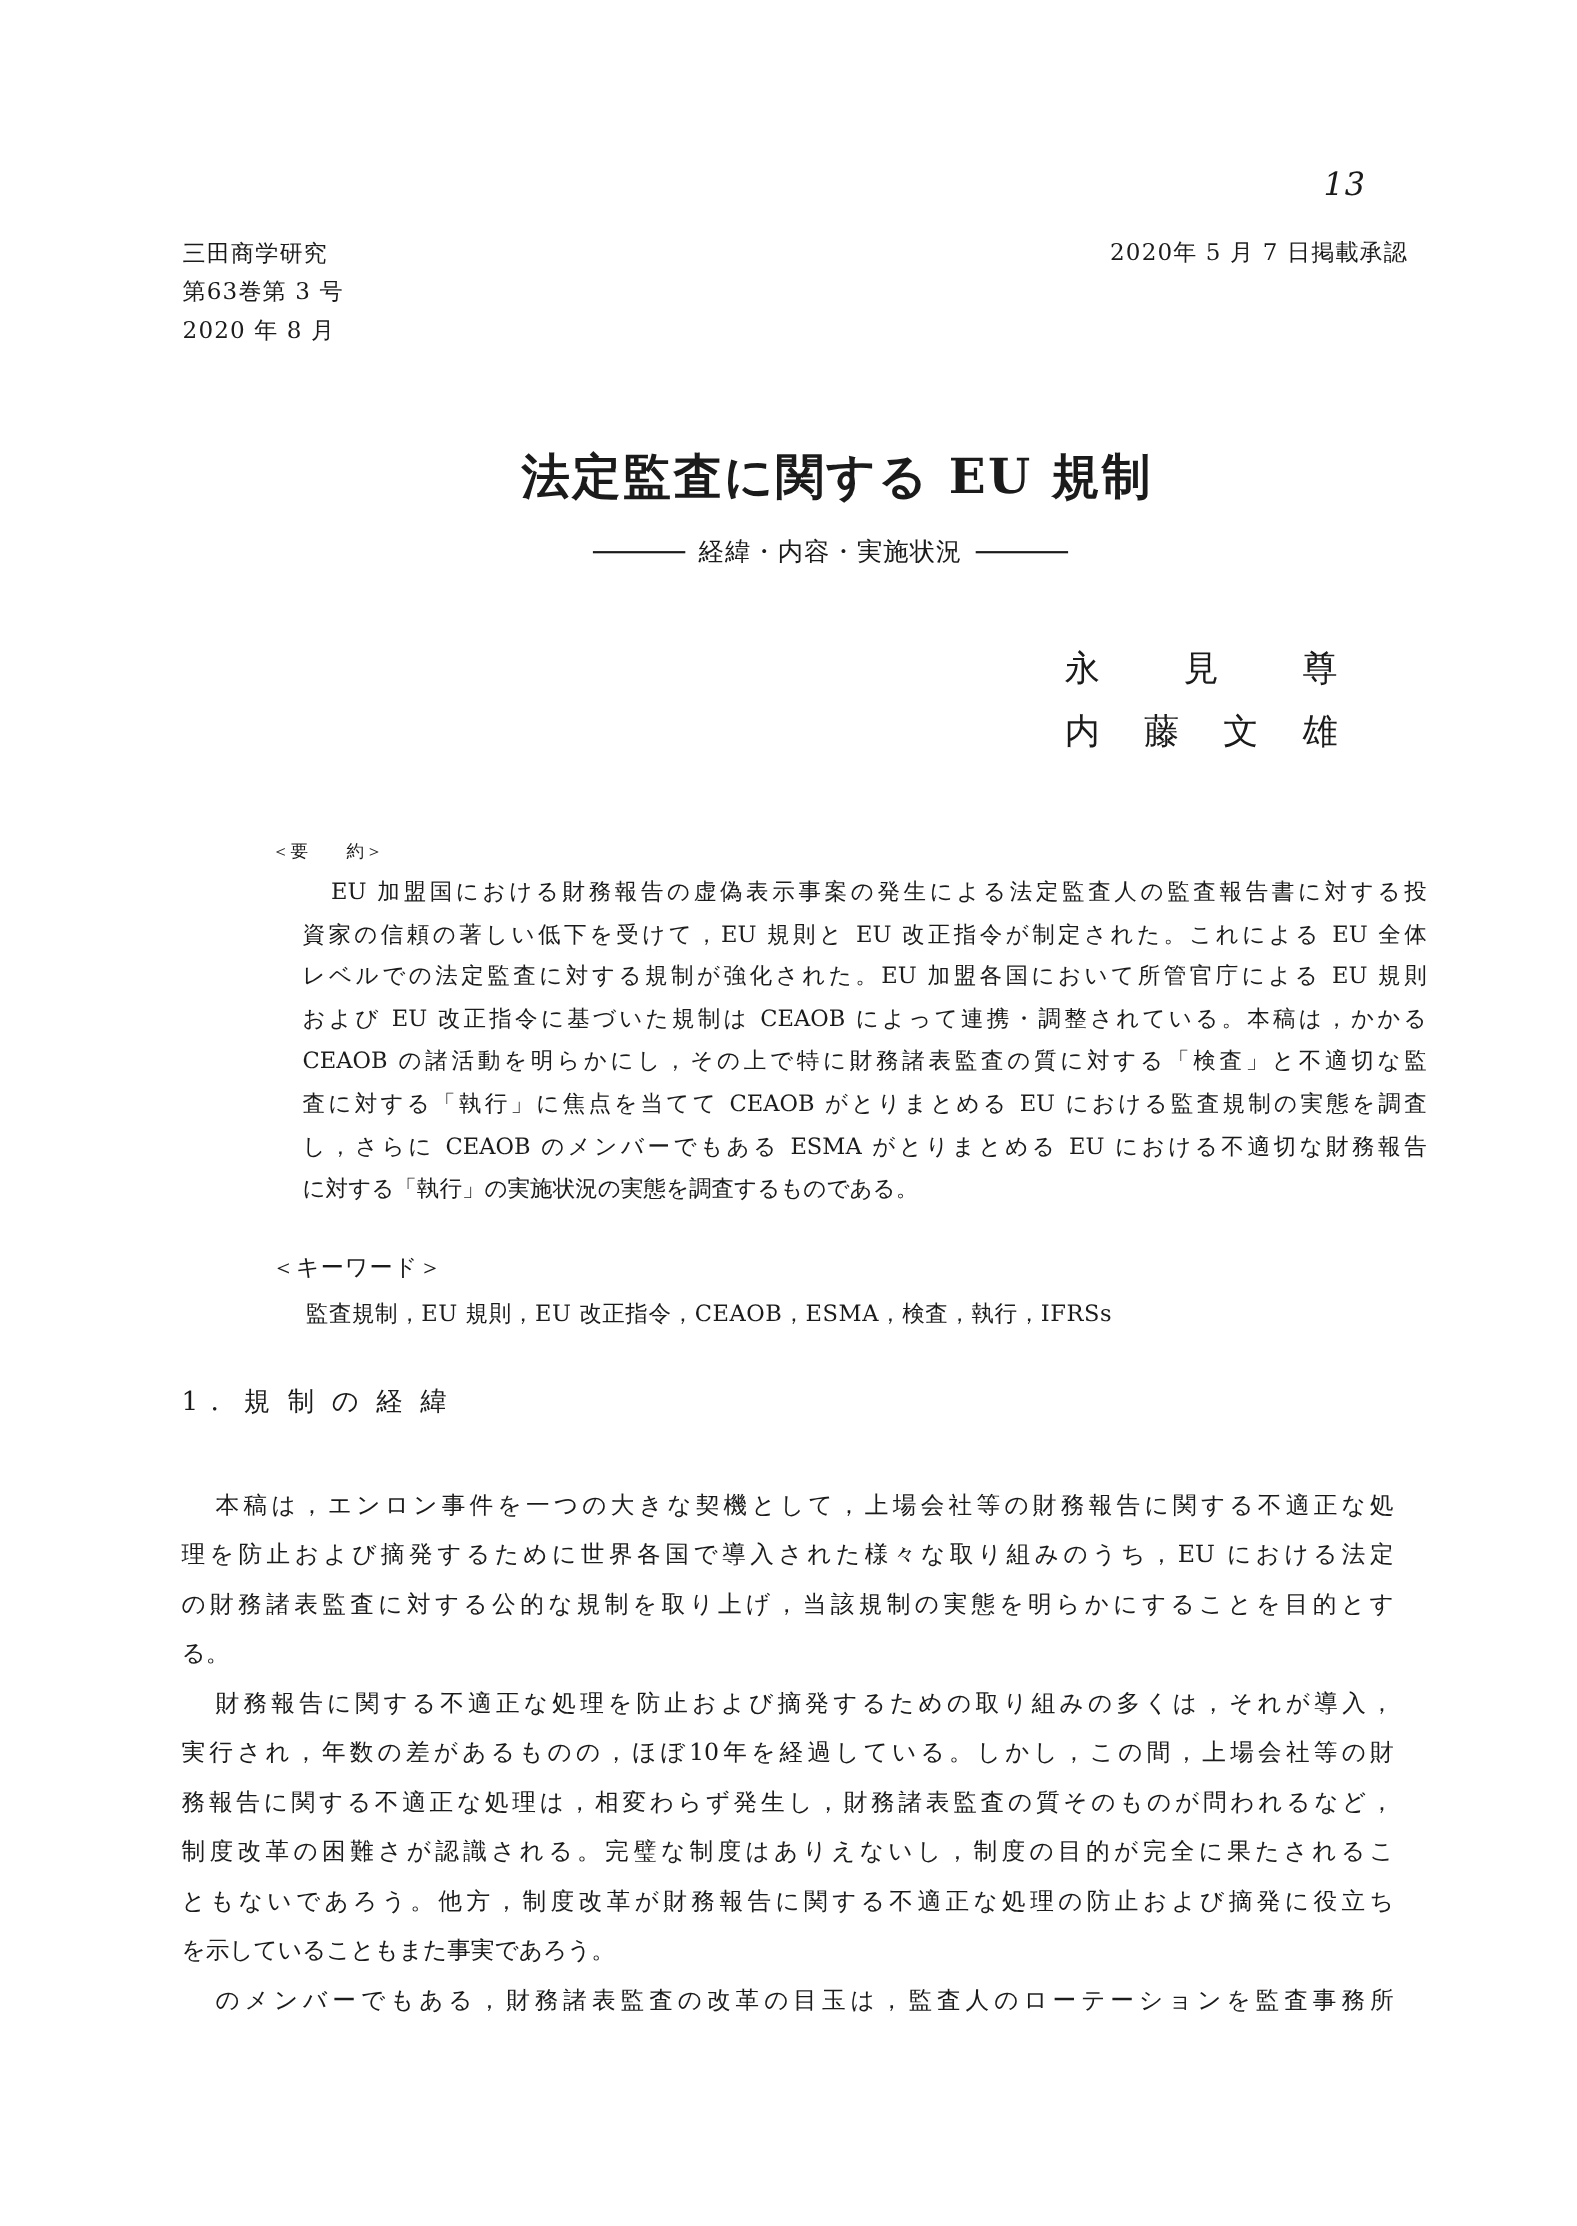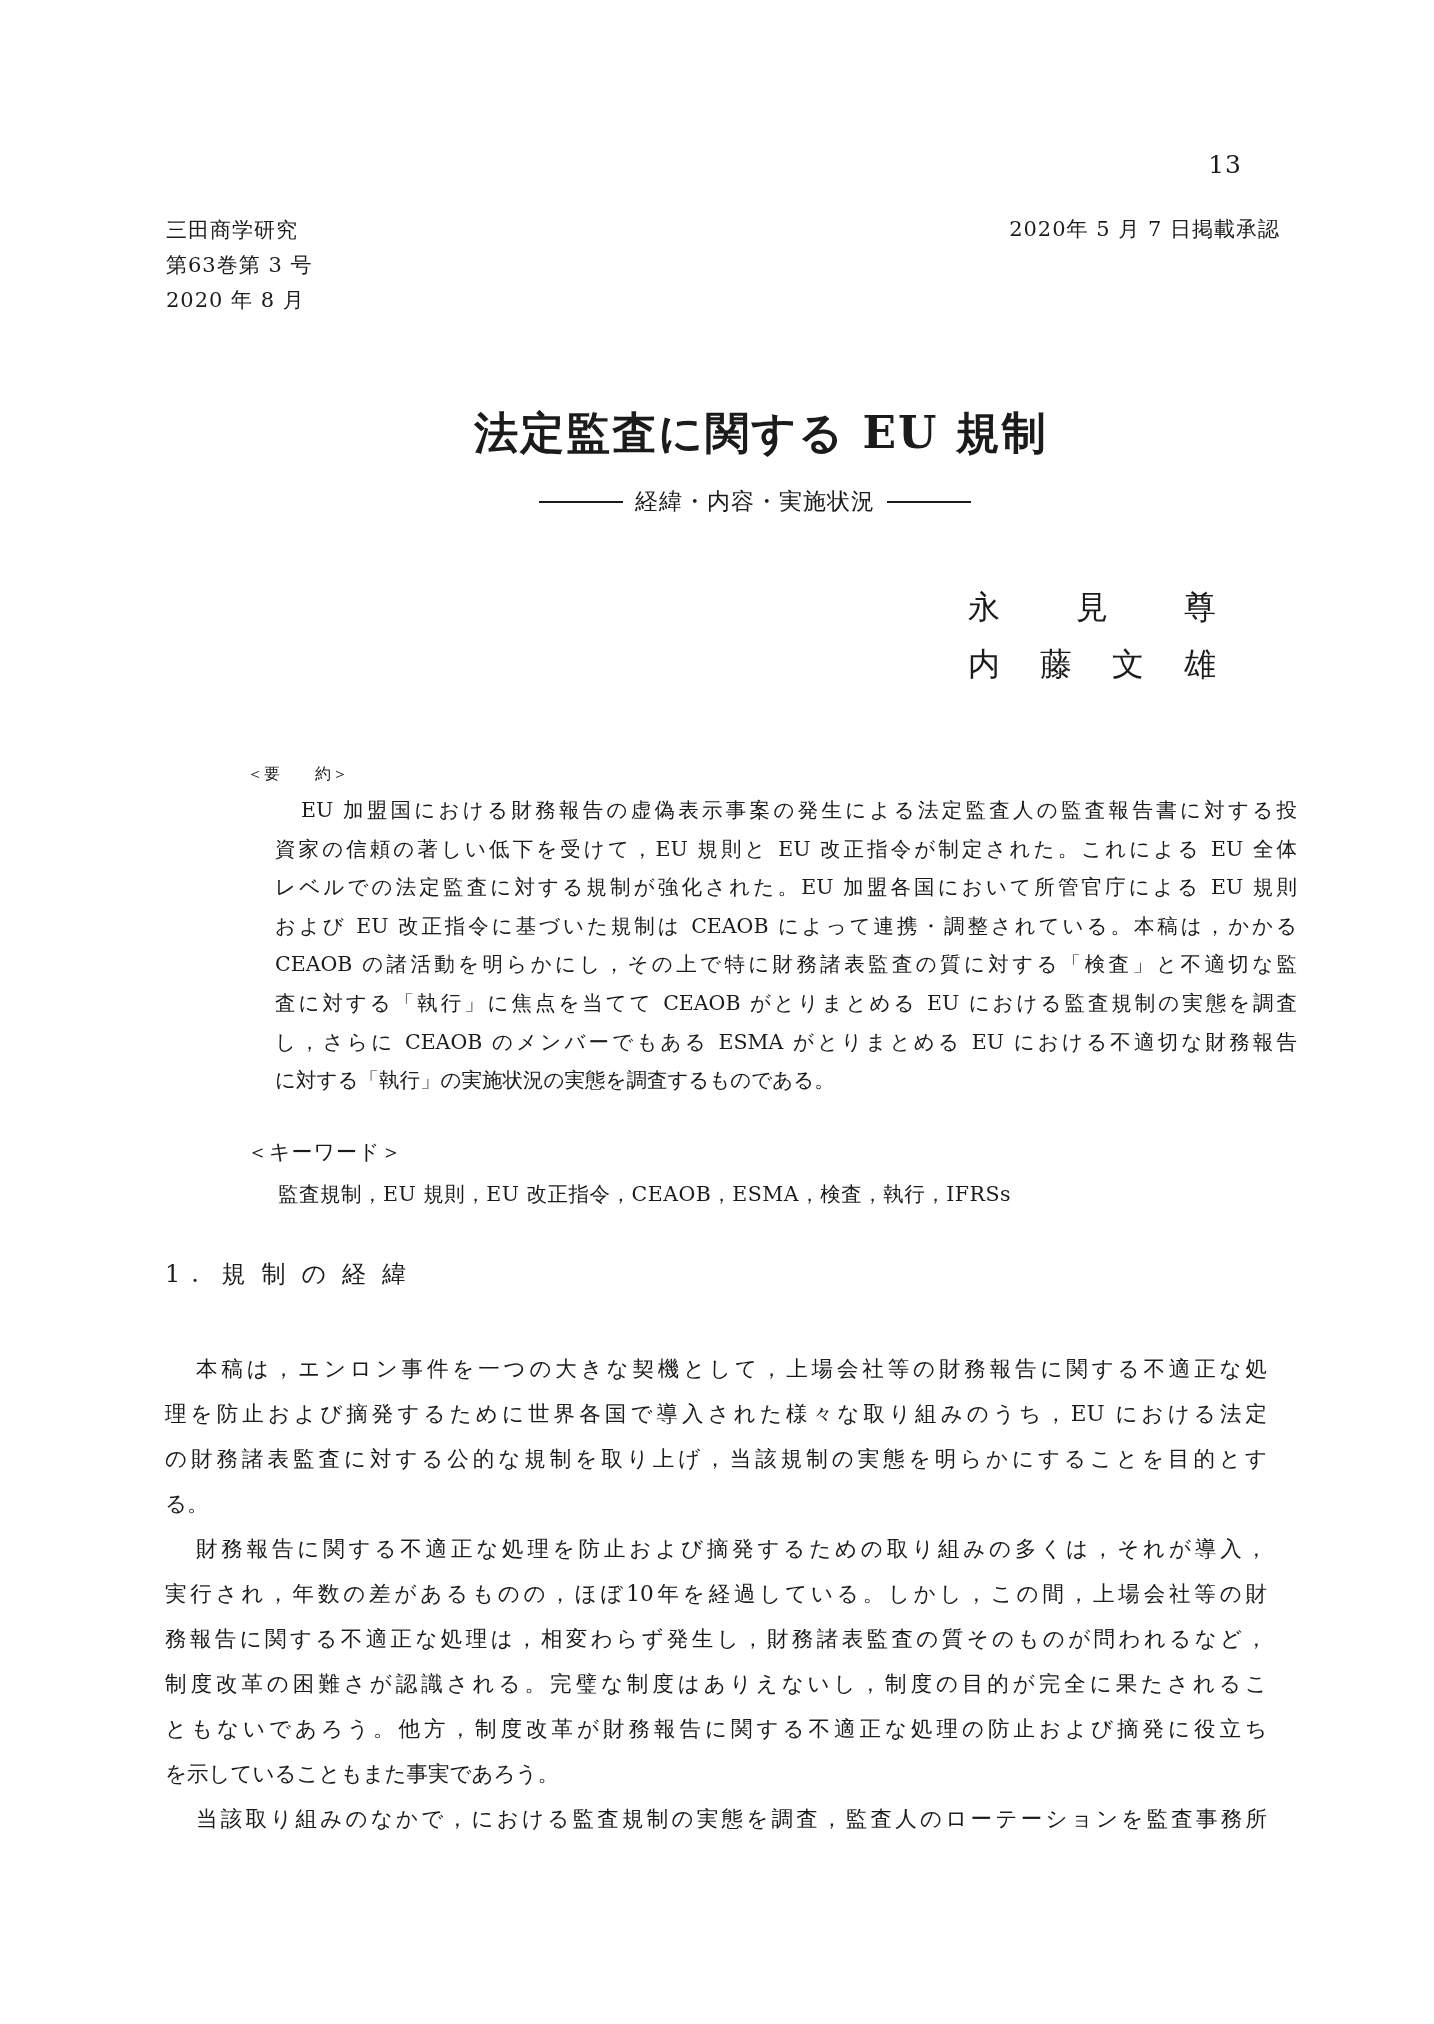--- a/index.html
+++ b/index.html
@@ -7,21 +7,21 @@
     position:relative;
     width:1434px;height:2024px;
     margin:0 auto;
     background:#ffffff;
     color:#1b1b1b;
     font-family:"DejaVu Serif","Liberation Serif",serif;
     overflow:hidden;
   }
   .page-number{
     position:absolute;top:150px;right:192px;
-    font-size:25px;letter-spacing:1px;
+    font-size:29px;font-style:italic;letter-spacing:1px;
   }
   .journal-info{
     position:absolute;left:166px;top:213px;
     font-size:21px;line-height:35px;letter-spacing:1px;
   }
   .approval{
     position:absolute;top:215px;right:154px;
     font-size:21px;letter-spacing:1px;
   }
   .title{
@@ -140,17 +140,17 @@
       </div>
       <div class="paragraph">
         <div class="jline first">財務報告に関する不適正な処理を防止および摘発するための取り組みの多くは，それが導入，</div>
         <div class="jline">実行され，年数の差があるものの，ほぼ10年を経過している。しかし，この間，上場会社等の財</div>
         <div class="jline">務報告に関する不適正な処理は，相変わらず発生し，財務諸表監査の質そのものが問われるなど，</div>
         <div class="jline">制度改革の困難さが認識される。完璧な制度はありえないし，制度の目的が完全に果たされるこ</div>
         <div class="jline">ともないであろう。他方，制度改革が財務報告に関する不適正な処理の防止および摘発に役立ち</div>
         <div class="jline last">を示していることもまた事実であろう。</div>
       </div>
       <div class="paragraph">
-        <div class="jline first">当該取り組みのなかで，における監査規制の実態を調査，監査人のローテーションを監査事務所</div>
+        <div class="jline first">のメンバーでもある，財務諸表監査の改革の目玉は，監査人のローテーションを監査事務所</div>
       </div>
     </div>
 
 </div>
 
 </body></html>

